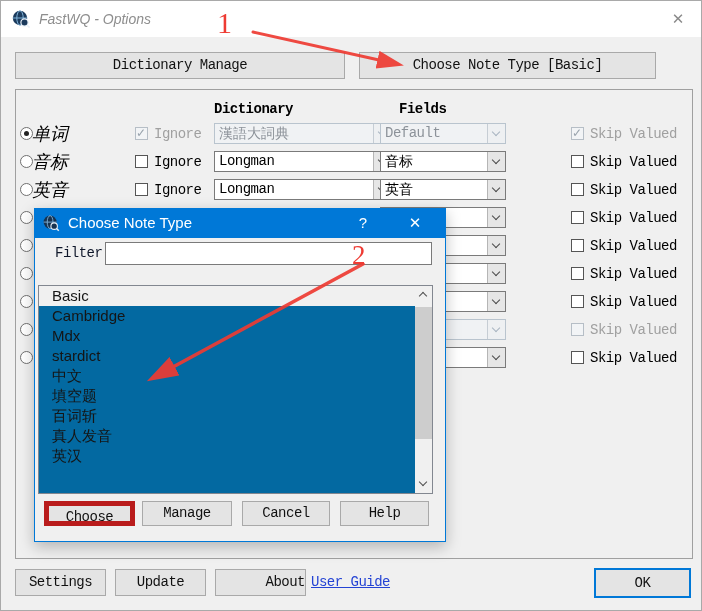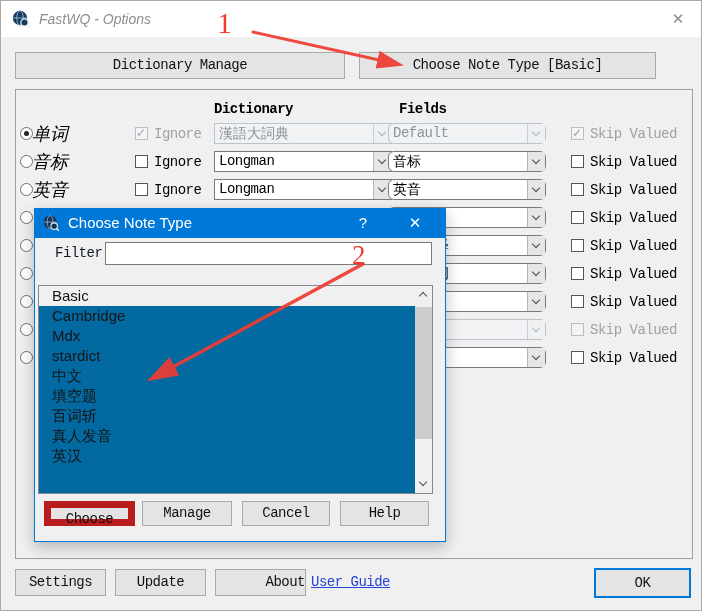--- a/index.html
+++ b/index.html
@@ -40,21 +40,21 @@
   .cb { position:absolute; top:6px; width:13px; height:13px; border:1px solid #555; background:#fff; }
   .cb.ignore { left:119px; } .cb.skip { left:555px; }
   .cb.checked::after { content:"✓"; position:absolute; left:0px; top:-2px; font-size:12px; color:#222; }
   .cb.dis { border-color:#b6bec6; background:#f2f4f6; }
   .cb.dis.checked::after { color:#9aa4ad; }
   .ilabel { position:absolute; left:138px; line-height:26px; font-size:14px; color:#000;text-align:center; }
   .slabel { position:absolute; left:574px; line-height:26px; font-size:14px; color:#000; }
   .lbl-dis { color:#a0a0a0 !important; }
 
   .combo { position:absolute; top:2px; height:21px; background:#fff; border:1px solid #7a7a7a; }
-  .combo.dict { left:198px; width:178px; } .combo.field { left:372px; width:158px;border-radius:6px; }
+  .combo.dict { left:198px; width:178px; } .combo.field { left:364px; width:126px; }
   .combo .val { position:absolute; left:4px; top:0; line-height:19px; font-size:14px; color:#000;
     white-space:nowrap; overflow:hidden; max-width:132px; }
   .combo .val.partial { left:46px; }
   .combo .az { position:absolute; right:0; top:0; width:18px; height:19px; background:#e6e6e6;
     border-left:1px solid #b5b5b5; }
   .chev { position:absolute; left:5px; top:5px; width:6px; height:6px;
     border-right:1.6px solid #4a4a4a; border-bottom:1.6px solid #4a4a4a; transform:rotate(45deg); }
   .combo.dis { background:#f0f2f4; border-color:#b9c4ce;padding-left:26px; }
   .combo.dis .val { color:#8c9299; }
   .combo.dis .az { background:#eef0f2; border-left-color:#c6cdd4; }
@@ -87,21 +87,21 @@
   .litem { position:relative; height:20px; line-height:20px; padding-left:13px; font-size:15px;
     color:#151515; width:376px; cursor:default; white-space:nowrap; }
   .litem.sel { background:#f0f0f0; }
   #mscroll { position:absolute; right:0; top:0; width:17px; height:207px; background:#f0f0f0; }
   .sbtn { position:absolute; left:0; width:17px; height:18px; background:#f0f0f0; }
   .sbtn .chev { left:5px; border-color:#505050; }
   .sbtn.up { top:0; } .sbtn.up .chev { top:7px; transform:rotate(225deg); }
   .sbtn.down { bottom:0; } .sbtn.down .chev { top:4px; }
   #sthumb { position:absolute; left:0; top:21px; width:17px; height:132px; background:#cdcdcd; }
   .mbtn { position:absolute; top:292px; height:25px; line-height:22px; }
-  #btn-mchoose { left:9px;  width:91px; border:7px solid #b91c1c; }
+  #btn-mchoose { left:9px;  width:91px; border:5px solid #b91c1c; }
   #btn-mmanage { left:107px; width:90px; }
   #btn-mcancel { left:207px; width:88px; }
   #btn-mhelp   { left:305px; width:89px; }
 
   
   #ann-svg { position:absolute; left:0; top:0; width:702px; height:611px; z-index:30; pointer-events:none; }
   .annnum { position:absolute; z-index:30; color:#ee3b33; font-family:"Liberation Serif","DejaVu Serif",serif;
     pointer-events:none; }
   #ann-1 { left:216px; top:5px; font-size:30px; }
   #ann-2 { left:351px; top:239px; font-size:27px; }

